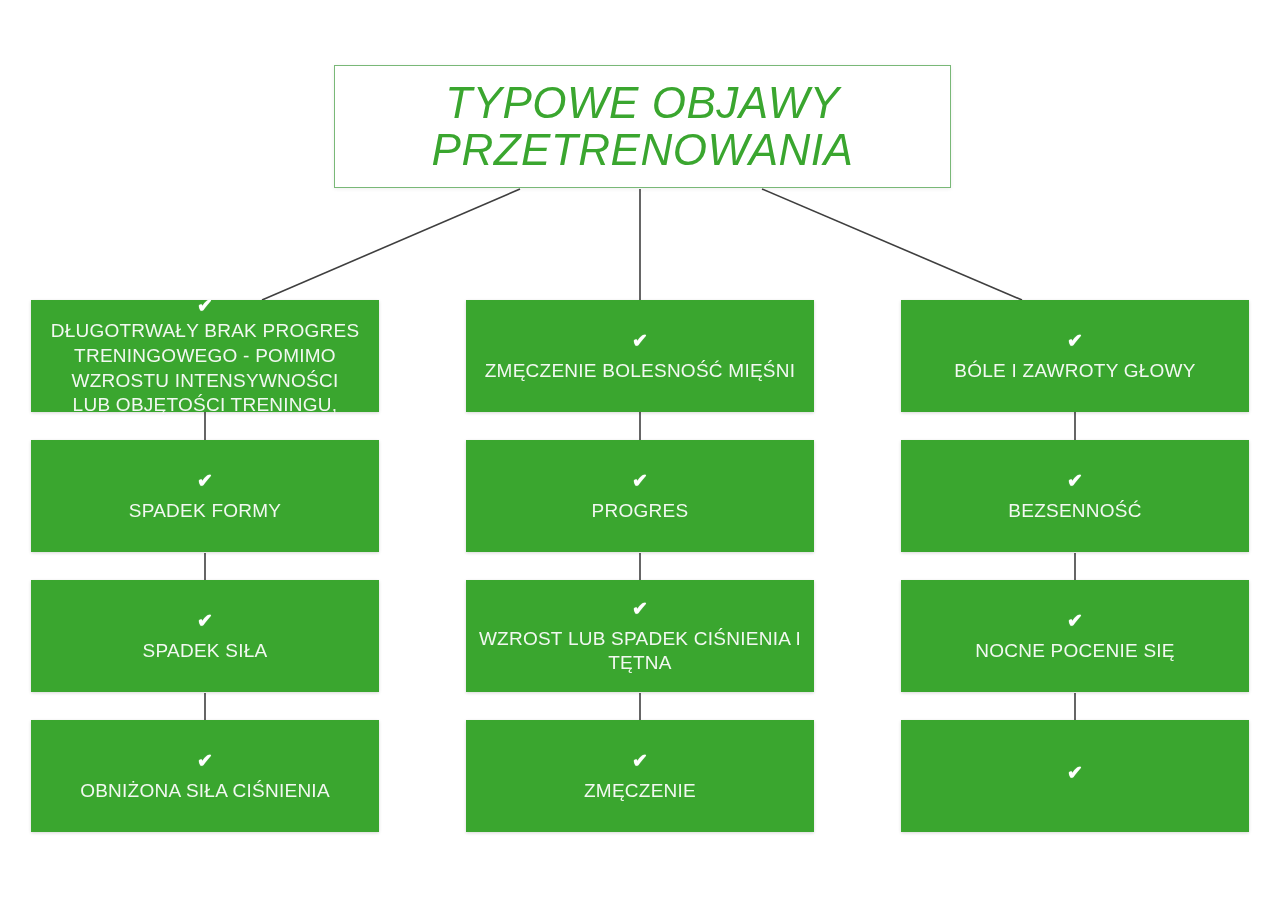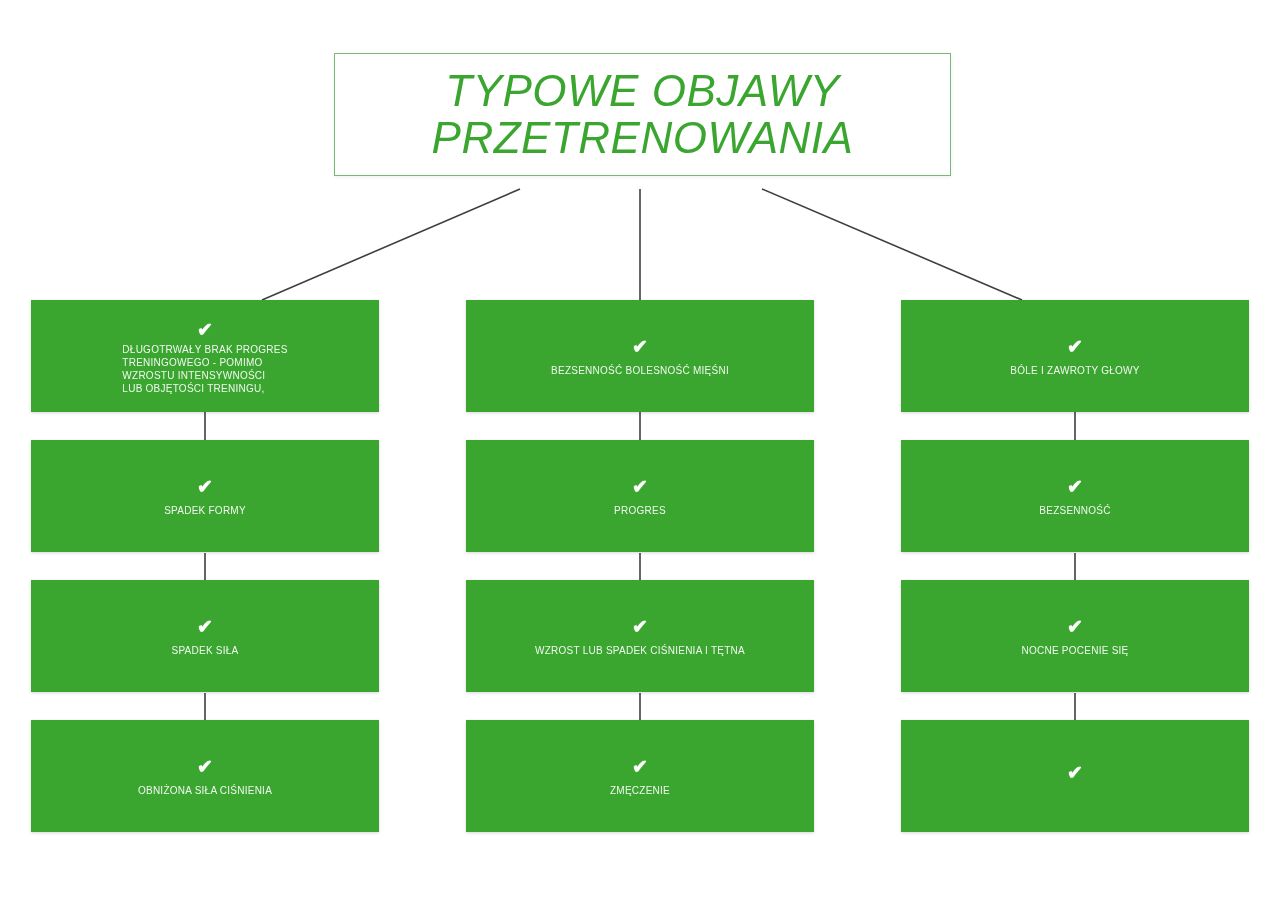--- a/index.html
+++ b/index.html
@@ -31,21 +31,21 @@
   #connectors line {
     stroke: #3f3f3f;
     stroke-width: 1.6;
     shape-rendering: geometricPrecision;
   }
 
   
   #title-box {
     position: absolute;
     left: 334px;
-    top: 53px;
+    top: 65px;
     width: 617px;
     height: 123px;
     background: #ffffff;
     border: 1.5px solid #79b877;
     display: flex;
     align-items: center;
     justify-content: center;
     box-shadow: 0 1px 4px rgba(0,0,0,0.07);
     z-index: 3;
   }
@@ -90,22 +90,23 @@
     color: #ffffff;
     font-size: 19px;
     line-height: 1;
     font-weight: bold;
     margin-bottom: 9px;
     text-shadow: 0 0 1px rgba(255,255,255,0.4);
   }
 
   .card-label {
     color: #f2f8f1;
-    font-size: 10px;
+    font-size: 19px;
     line-height: 1.28;
+    text-align: center;
     letter-spacing: 0.25px;
     white-space: pre-line;
     font-weight: 400;
   }
 
   
   #col-0 .card:first-child .card-check { margin-bottom: 4px; }
   #col-0 .card:first-child .card-label { line-height: 1.30; }
 </style>
 </head>
@@ -150,21 +151,21 @@
         <div class="card-label">SPADEK SIŁA</div>
       </div>
       <div class="card">
         <div class="card-check">✔</div>
         <div class="card-label">OBNIŻONA SIŁA CIŚNIENIA</div>
       </div>
     </div>
   <div class="column" id="col-1">
       <div class="card">
         <div class="card-check">✔</div>
-        <div class="card-label">BEZSENNOŚĆ BOLESNOŚĆ MIĘŚNI</div>
+        <div class="card-label">ZMĘCZENIE BOLESNOŚĆ MIĘŚNI</div>
       </div>
       <div class="card">
         <div class="card-check">✔</div>
         <div class="card-label">PROGRES</div>
       </div>
       <div class="card">
         <div class="card-check">✔</div>
         <div class="card-label">WZROST LUB SPADEK CIŚNIENIA I TĘTNA</div>
       </div>
       <div class="card">

